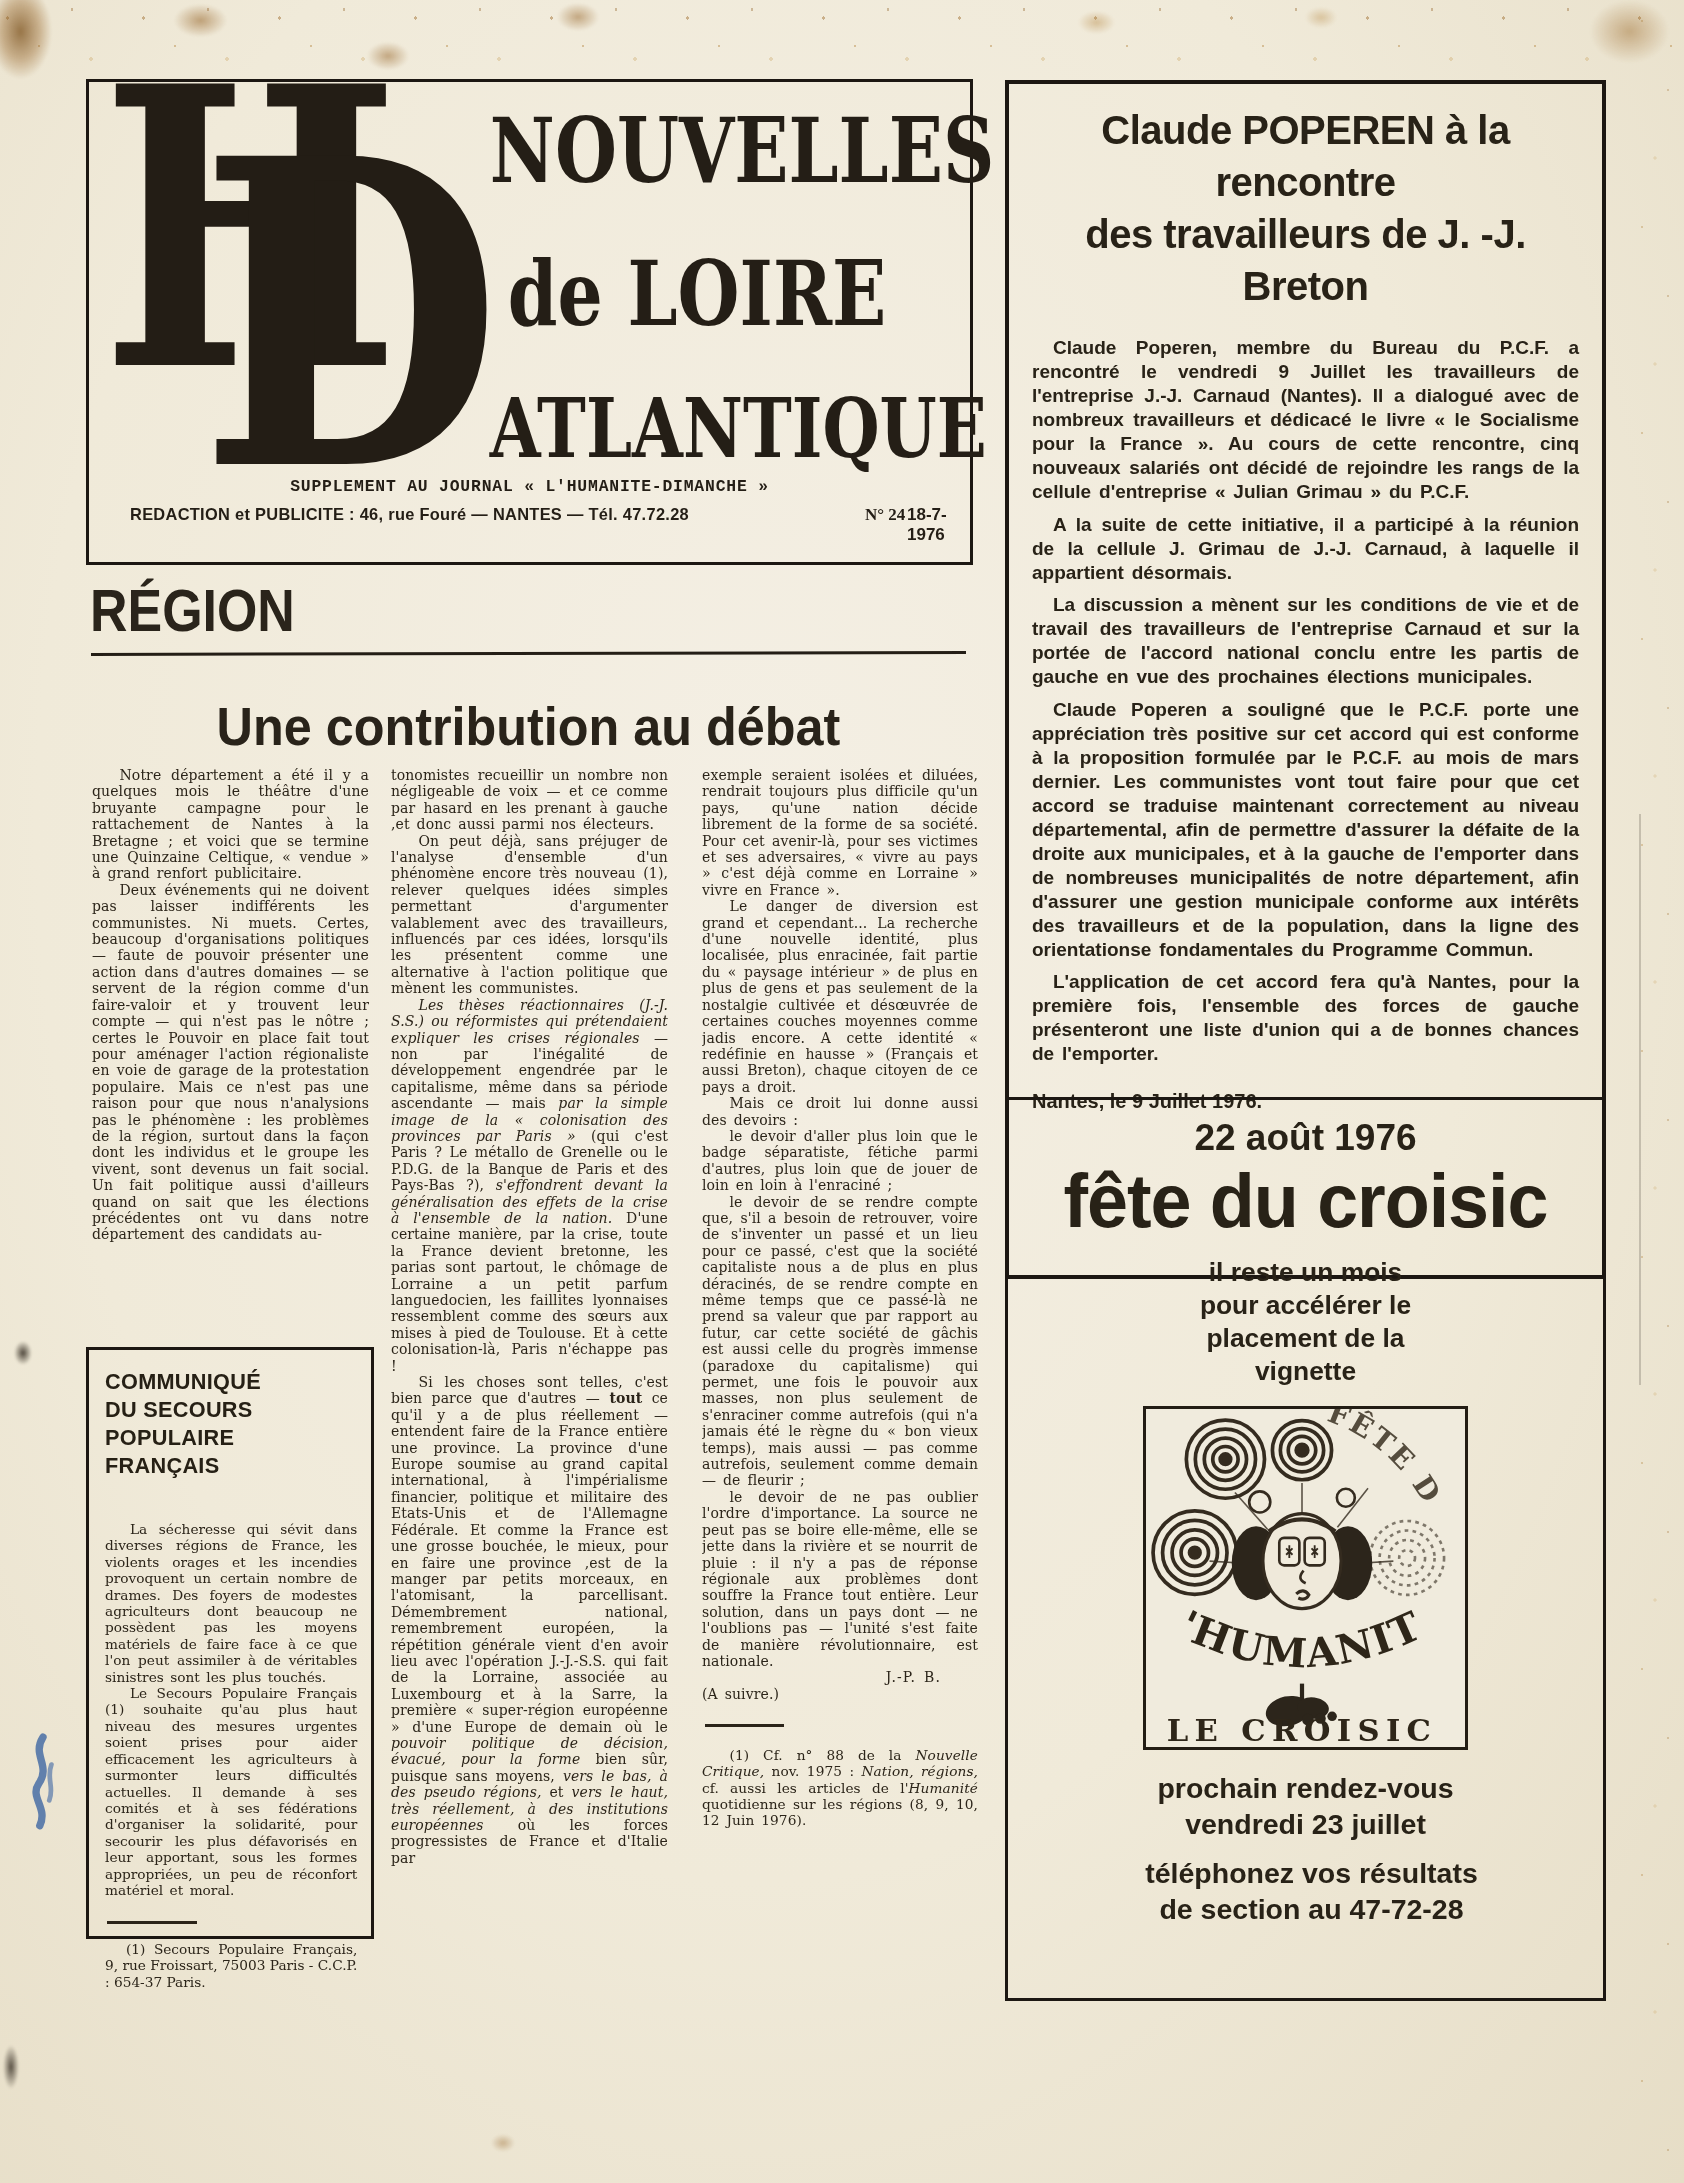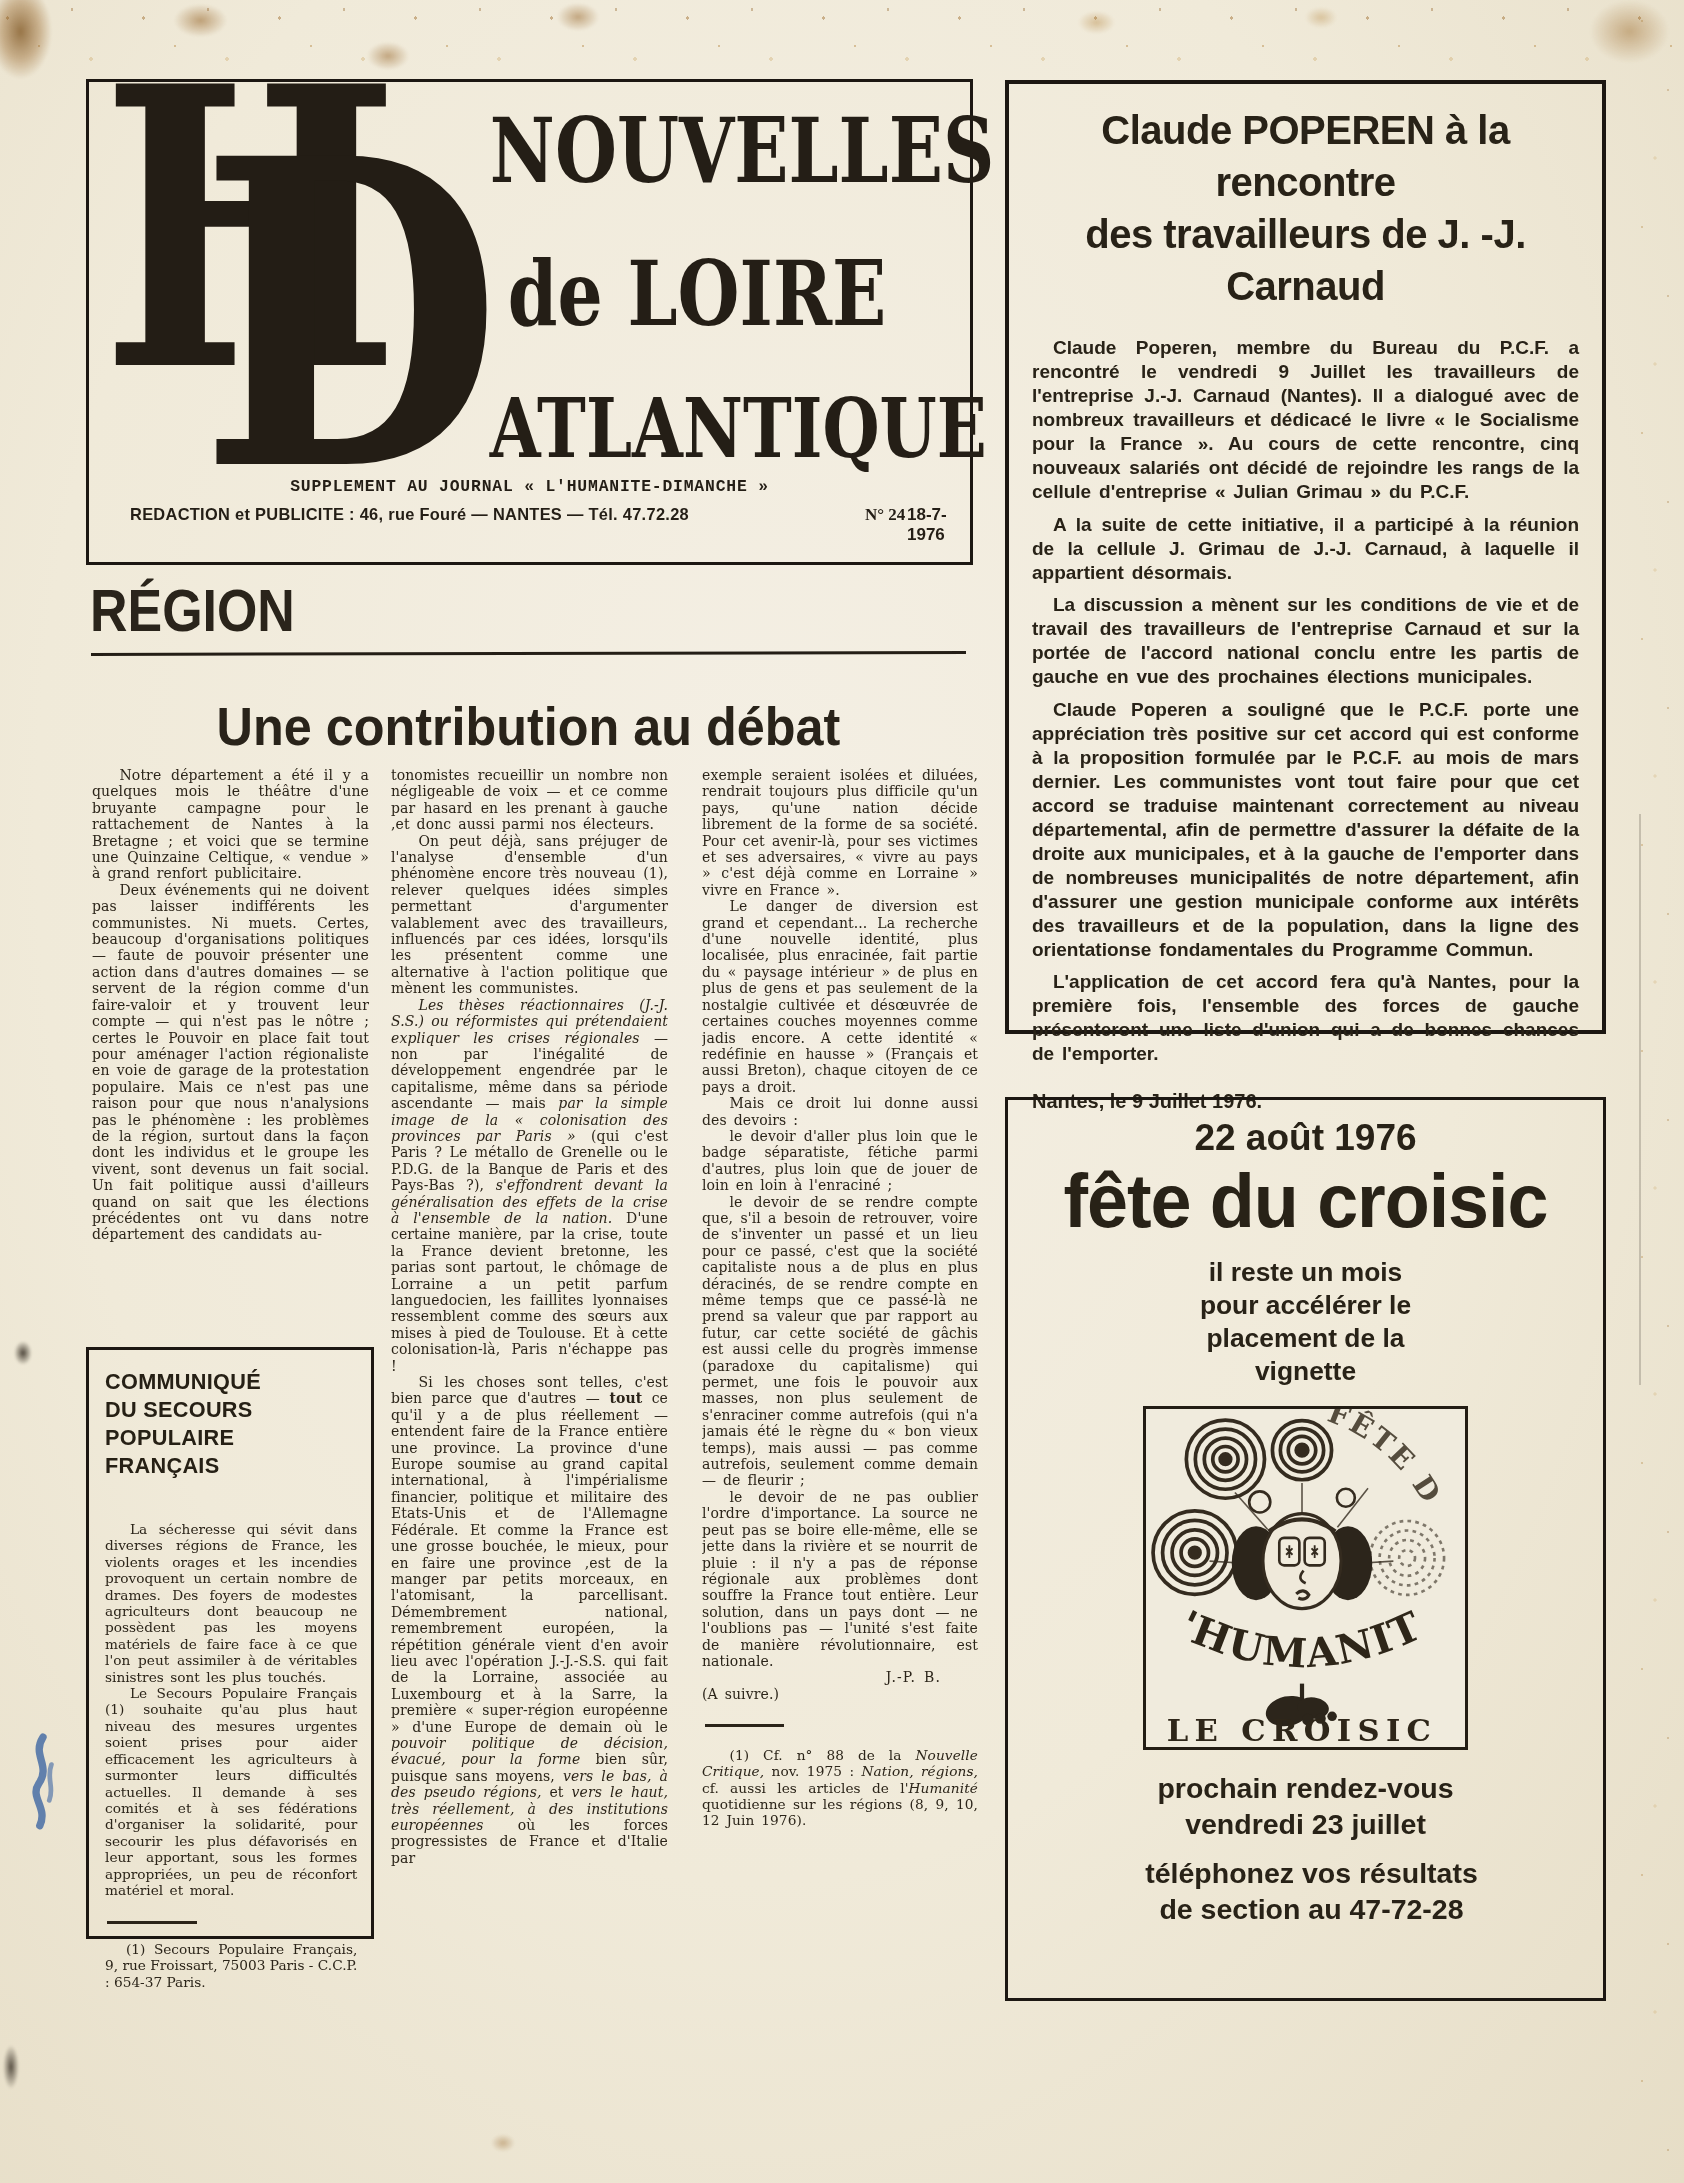--- a/index.html
+++ b/index.html
@@ -79,21 +79,21 @@
   
   .communique{position:absolute;left:86px;top:1347px;width:288px;height:592px;border:3.2px solid #1c1712;
     padding:18px 13.7px 0 16px;box-sizing:border-box;color:#2b2419;}
   .com-title div{font-family:"Liberation Sans",sans-serif;font-weight:bold;font-size:21.7px;line-height:28px;letter-spacing:0.3px;color:#262015;}
   .com-body{margin-top:41px;font-size:13.7px;line-height:16.4px;text-align:justify;word-spacing:2.1px;}
   .com-body p{margin:0;text-indent:25px;}
   .com-divider{width:90px;height:2.6px;background:#2b2419;margin:23px 0 17px 2.1px;}
   .com-foot{font-size:13.7px;line-height:16.4px;text-align:justify;text-indent:21px;}
 
   
-  .poperen{position:absolute;left:1005px;top:80px;width:601px;height:954px;border:4.2px solid #1c1712;
+  .poperen{position:absolute;left:1005px;top:80px;width:601px;height:1199px;border:4.2px solid #1c1712;
     padding:20px 23px 0;box-sizing:border-box;font-family:"Liberation Sans",sans-serif;color:#282217;}
   .pop-title{text-align:center;font-weight:bold;font-size:40px;line-height:52px;letter-spacing:-0.5px;margin-bottom:24px;}
   .pop-body p{margin:8.5px 0 0;font-weight:bold;font-size:19px;line-height:24px;text-align:justify;
     text-indent:21px;word-spacing:2.6px;}
   .pop-date{margin-top:24px;padding-right:13.7px;font-weight:bold;font-size:20px;}
 
   
   .croisic{position:absolute;left:1005px;top:1081px;width:601px;height:904px;border:3.7px solid #1c1712;
     padding-top:18px;box-sizing:border-box;font-family:"Liberation Sans",sans-serif;color:#282217;text-align:center;margin-top:16px;}
   .cro-date{font-weight:bold;font-size:37px;line-height:1.1;}
@@ -184,21 +184,21 @@
         <p data-interactable="false">La sécheresse qui sévit dans diverses régions de France, les violents orages et les incendies provoquent un certain nombre de drames. Des foyers de modestes agriculteurs dont beaucoup ne possèdent pas les moyens matériels de faire face à ce que l'on peut assimiler à de véritables sinistres sont les plus touchés.</p>
         <p data-interactable="false">Le Secours Populaire Français (1) souhaite qu'au plus haut niveau des mesures urgentes soient prises pour aider efficacement les agriculteurs à surmonter leurs difficultés actuelles. Il demande à ses comités et à ses fédérations d'organiser la solidarité, pour secourir les plus défavorisés en leur apportant, sous les formes appropriées, un peu de réconfort matériel et moral.</p>
       </div>
     <div class="com-divider" data-interactable="false"></div>
     <p class="com-foot" data-interactable="false">(1) Secours Populaire Français, 9, rue Froissart, 75003 Paris - C.C.P. : 654-37 Paris.</p>
   </aside>
 
   <article class="poperen" data-interactable="false">
     <div class="pop-title" data-interactable="false">
       <div data-interactable="false">Claude POPEREN à la rencontre</div>
-      <div data-interactable="false">des travailleurs de J. -J. Carnaud</div>
+      <div data-interactable="false">des travailleurs de J. -J. Breton</div>
     </div>
     <div class="pop-body" data-interactable="false">
         <p data-interactable="false">Claude Poperen, membre du Bureau du P.C.F. a rencontré le vendredi 9 Juillet les travailleurs de l'entreprise J.-J. Carnaud (Nantes). Il a dialogué avec de nombreux travailleurs et dédicacé le livre « le Socialisme pour la France ». Au cours de cette rencontre, cinq nouveaux salariés ont décidé de rejoindre les rangs de la cellule d'entreprise « Julian Grimau » du P.C.F.</p>
         <p data-interactable="false">A la suite de cette initiative, il a participé à la réunion de la cellule J. Grimau de J.-J. Carnaud, à laquelle il appartient désormais.</p>
         <p data-interactable="false">La discussion a mènent sur les conditions de vie et de travail des travailleurs de l'entreprise Carnaud et sur la portée de l'accord national conclu entre les partis de gauche en vue des prochaines élections municipales.</p>
         <p data-interactable="false">Claude Poperen a souligné que le P.C.F. porte une appréciation très positive sur cet accord qui est conforme à la proposition formulée par le P.C.F. au mois de mars dernier. Les communistes vont tout faire pour que cet accord se traduise maintenant correctement au niveau départemental, afin de permettre d'assurer la défaite de la droite aux municipales, et à la gauche de l'emporter dans de nombreuses municipalités de notre département, afin d'assurer une gestion municipale conforme aux intérêts des travailleurs et de la population, dans la ligne des orientationse fondamentales du Programme Commun.</p>
         <p data-interactable="false">L'application de cet accord fera qu'à Nantes, pour la première fois, l'ensemble des forces de gauche présenteront une liste d'union qui a de bonnes chances de l'emporter.</p>
       </div>
     <div class="pop-date" data-interactable="false">Nantes, le 9 Juillet 1976.</div>
   </article>

